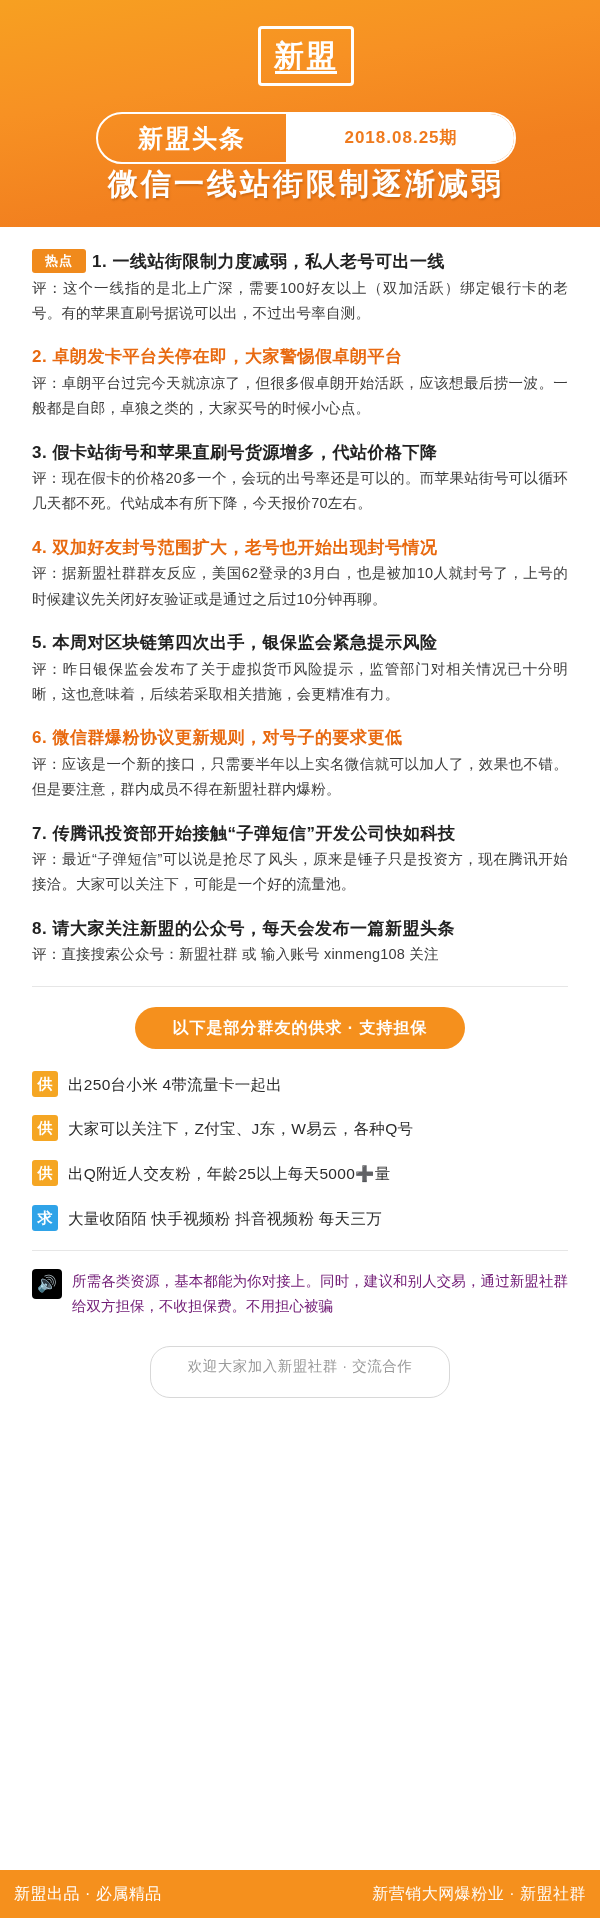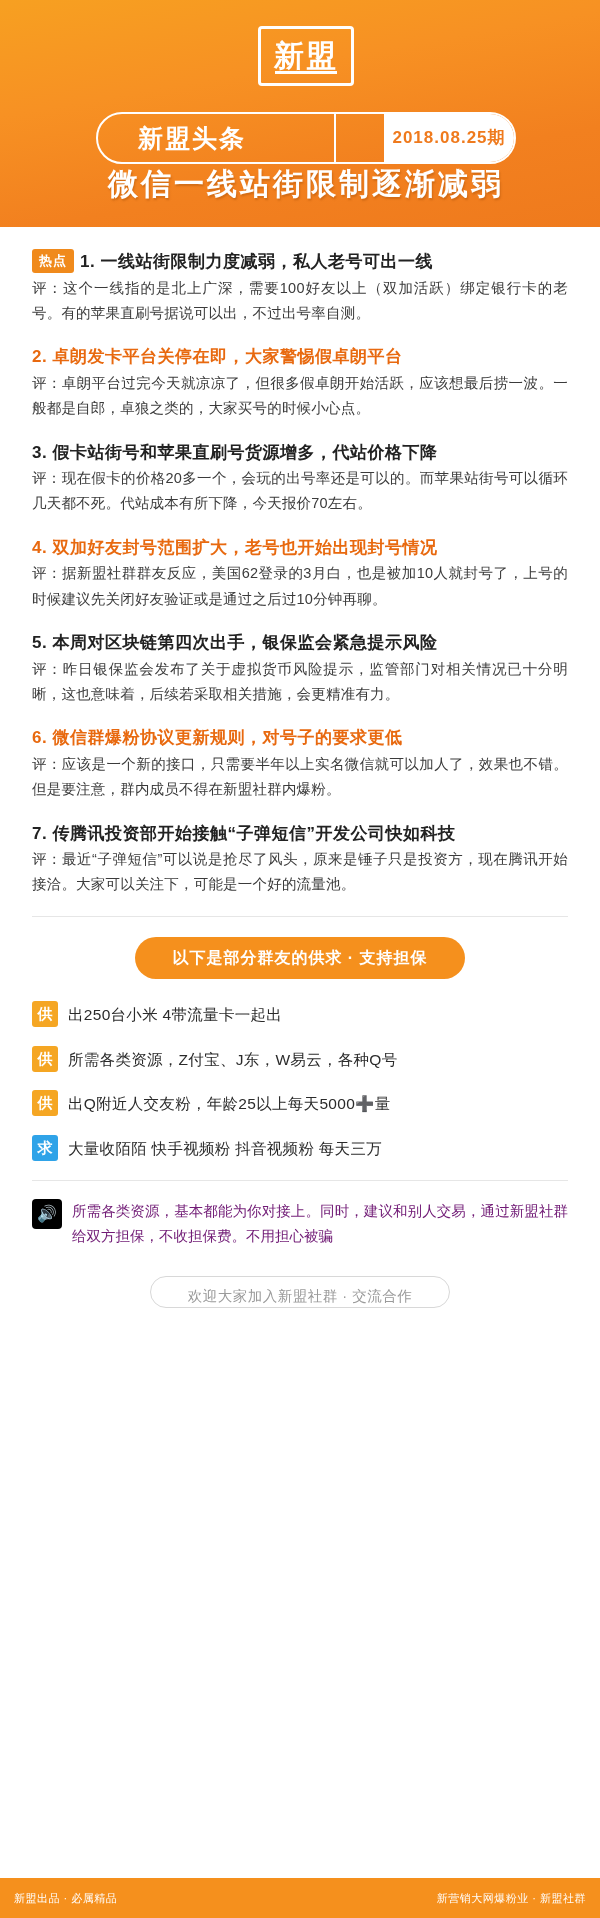--- a/index.html
+++ b/index.html
@@ -50,21 +50,20 @@
 
   .banner {
     margin: 26px auto 0 auto;
     width: 420px;
     height: 52px;
     border: 2px solid #ffffff;
     border-radius: 26px;
     display: flex;
     align-items: center;
     overflow: hidden;
-    gap: 48px;
   }
   .banner-left {
     flex: 0 0 188px;
     color: #ffffff;
     font-size: 25px;
     font-weight: bold;
     text-align: center;
     letter-spacing: 2px;
   }
   .banner-divider {
@@ -106,21 +105,21 @@
     color: #222222;
     letter-spacing: .5px;
   }
   .item-title.orange { color: #e8690f; }
   .hot-tag {
     display: inline-block;
     background: #f08a1c;
     color: #ffffff;
     font-size: 13px;
     font-weight: bold;
-    padding: 2px 7px;
+    padding: 2px 13px;
     border-radius: 3px;
     margin-right: 6px;
     vertical-align: 2px;
     letter-spacing: 1px;
   }
   .item-comment {
     font-size: 14.5px;
     color: #3b3b3b;
     line-height: 1.75;
     margin-top: 1px;
@@ -195,40 +194,40 @@
   .notice-text {
     font-size: 14.5px;
     color: #701a75;
     line-height: 1.75;
     text-align: justify;
   }
 
   .join {
     margin: 26px auto 0 auto;
     width: 300px;
-    height: 32px;
+    height: 52px;
     border: 1px solid #d8d8d8;
     border-radius: 20px;
     color: #9a9a9a;
     font-size: 14.5px;
     text-align: center;
     line-height: 38px;
     letter-spacing: .5px;
   }
 
   
   .footer {
     position: absolute;
     left: 0; right: 0; bottom: 0;
-    height: 40px;
+    height: 48px;
     background: #f5901d;
     display: flex;
     align-items: center;
     color: #ffffff;
-    font-size: 11px;
+    font-size: 16px;
     padding: 0 14px;
     letter-spacing: .5px;
   }
   .footer-left { flex: 1; }
   .footer-right { text-align: right; opacity: .97; }
   .footer-watermark {
     position: absolute;
     right: 10px;
     bottom: 42px;
     font-size: 12px;
@@ -286,33 +285,37 @@
     <div class="item">
       <div class="item-title orange">6. 微信群爆粉协议更新规则，对号子的要求更低</div>
       <div class="item-comment">评：应该是一个新的接口，只需要半年以上实名微信就可以加人了，效果也不错。但是要注意，群内成员不得在新盟社群内爆粉。</div>
     </div>
 
     <div class="item">
       <div class="item-title">7. 传腾讯投资部开始接触“子弹短信”开发公司快如科技</div>
       <div class="item-comment">评：最近“子弹短信”可以说是抢尽了风头，原来是锤子只是投资方，现在腾讯开始接洽。大家可以关注下，可能是一个好的流量池。</div>
     </div>
 
+    <div class="item">
+      <div class="item-title">8. 请大家关注新盟的公众号，每天会发布一篇新盟头条</div>
+      <div class="item-comment">评：直接搜索公众号：新盟社群 或 输入账号 xinmeng108 关注</div>
+    </div>
 
     <div class="divider"></div>
 
     <div class="pill">以下是部分群友的供求 · 支持担保</div>
 
     <div class="offer-list">
       <div class="offer">
         <div class="offer-tag supply">供</div>
         <div class="offer-text">出250台小米 4带流量卡一起出</div>
       </div>
       <div class="offer">
         <div class="offer-tag supply">供</div>
-        <div class="offer-text">所需各类资源，Z付宝、J东，W易云，各种Q号</div>
+        <div class="offer-text">大家可以关注下，Z付宝、J东，W易云，各种Q号</div>
       </div>
       <div class="offer">
         <div class="offer-tag supply">供</div>
         <div class="offer-text">出Q附近人交友粉，年龄25以上每天5000➕量</div>
       </div>
       <div class="offer">
         <div class="offer-tag demand">求</div>
         <div class="offer-text">大量收陌陌 快手视频粉 抖音视频粉 每天三万</div>
       </div>
     </div>

